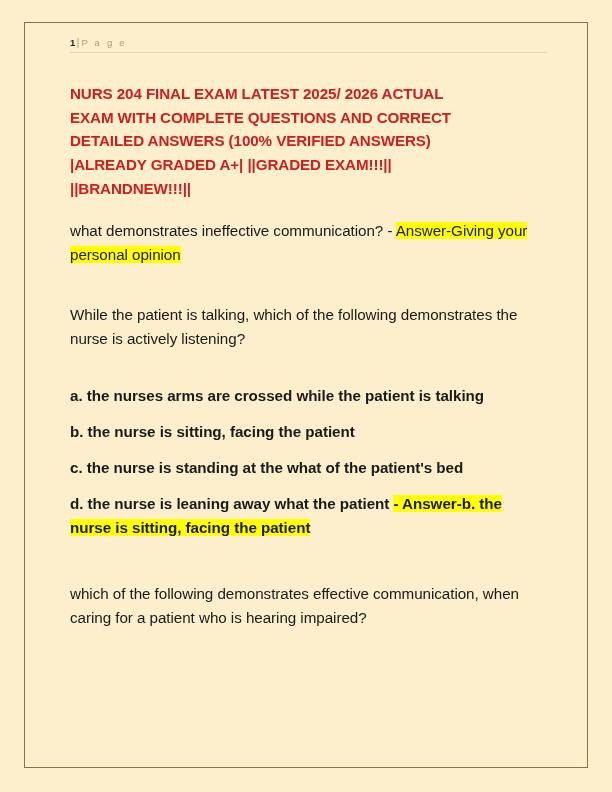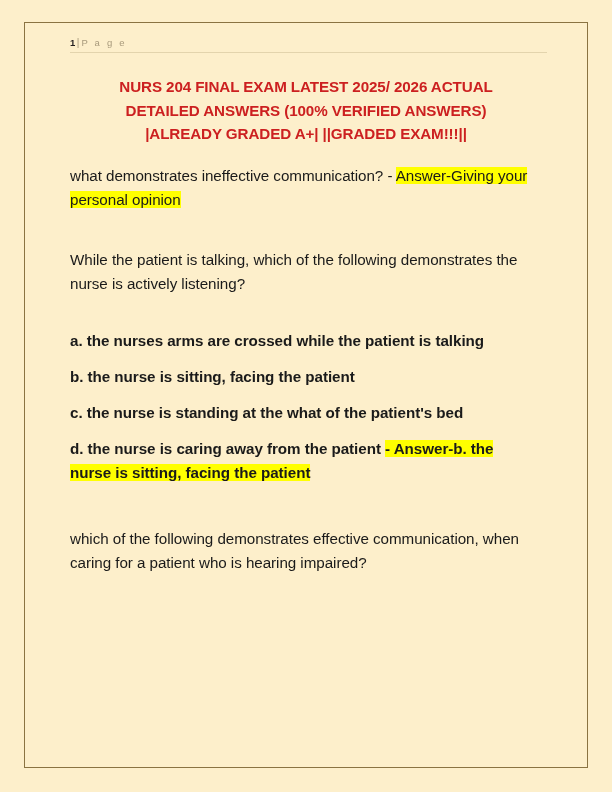--- a/index.html
+++ b/index.html
@@ -54,23 +54,22 @@
     margin: 0 2px 0 1px;
   }
   .hdr-page {
     font-size: 9.5px;
     color: #a89a7c;
     letter-spacing: 2.2px;
   }
 
   
   .doc-title {
-    margin-top: 22px;
+    margin-top: 29px;
     width: 472px;
-    text-align: center;
     color: #cc2020;
     font-weight: bold;
     font-size: 15.2px;
     line-height: 1.56;
     letter-spacing: -0.1px;
   }
   .doc-title .tline { display: block; }
 
   
   .body-block {
@@ -101,31 +100,33 @@
 
 <div class="page">
   <div class="page-inner">
 
     <div class="doc-header">
       <span class="hdr-num">1</span><span class="hdr-sep">|</span><span class="hdr-page">P a g e</span>
     </div>
 
     <div class="doc-title">
       <span class="tline">NURS 204 FINAL EXAM LATEST 2025/ 2026 ACTUAL</span>
+      <span class="tline">EXAM WITH COMPLETE QUESTIONS AND CORRECT</span>
       <span class="tline">DETAILED ANSWERS (100% VERIFIED ANSWERS)</span>
       <span class="tline">|ALREADY GRADED A+| ||GRADED EXAM!!!||</span>
+      <span class="tline">||BRANDNEW!!!||</span>
     </div>
 
     <div class="body-block"><span>what demonstrates ineffective communication? - </span><mark class="hl">Answer-Giving your personal opinion</mark></div>
 
     <div class="body-block q-spaced"><span>While the patient is talking, which of the following demonstrates the nurse is actively listening?</span></div>
 
     <div class="body-block opts">
       <div class="opt-line">a. the nurses arms are crossed while the patient is talking</div>
       <div class="opt-line">b. the nurse is sitting, facing the patient</div>
       <div class="opt-line">c. the nurse is standing at the what of the patient's bed</div>
-      <div class="opt-line"><span>d. the nurse is caring away from the patient </span><mark class="hl">- Answer-b. the nurse is sitting, facing the patient</mark></div>
+      <div class="opt-line"><span>d. the nurse is leaning away what the patient </span><mark class="hl">- Answer-b. the nurse is sitting, facing the patient</mark></div>
     </div>
 
     <div class="body-block final"><span>which of the following demonstrates effective communication, when caring for a patient who is hearing impaired?</span></div>
 
   </div>
 </div>
 
 </body></html>

